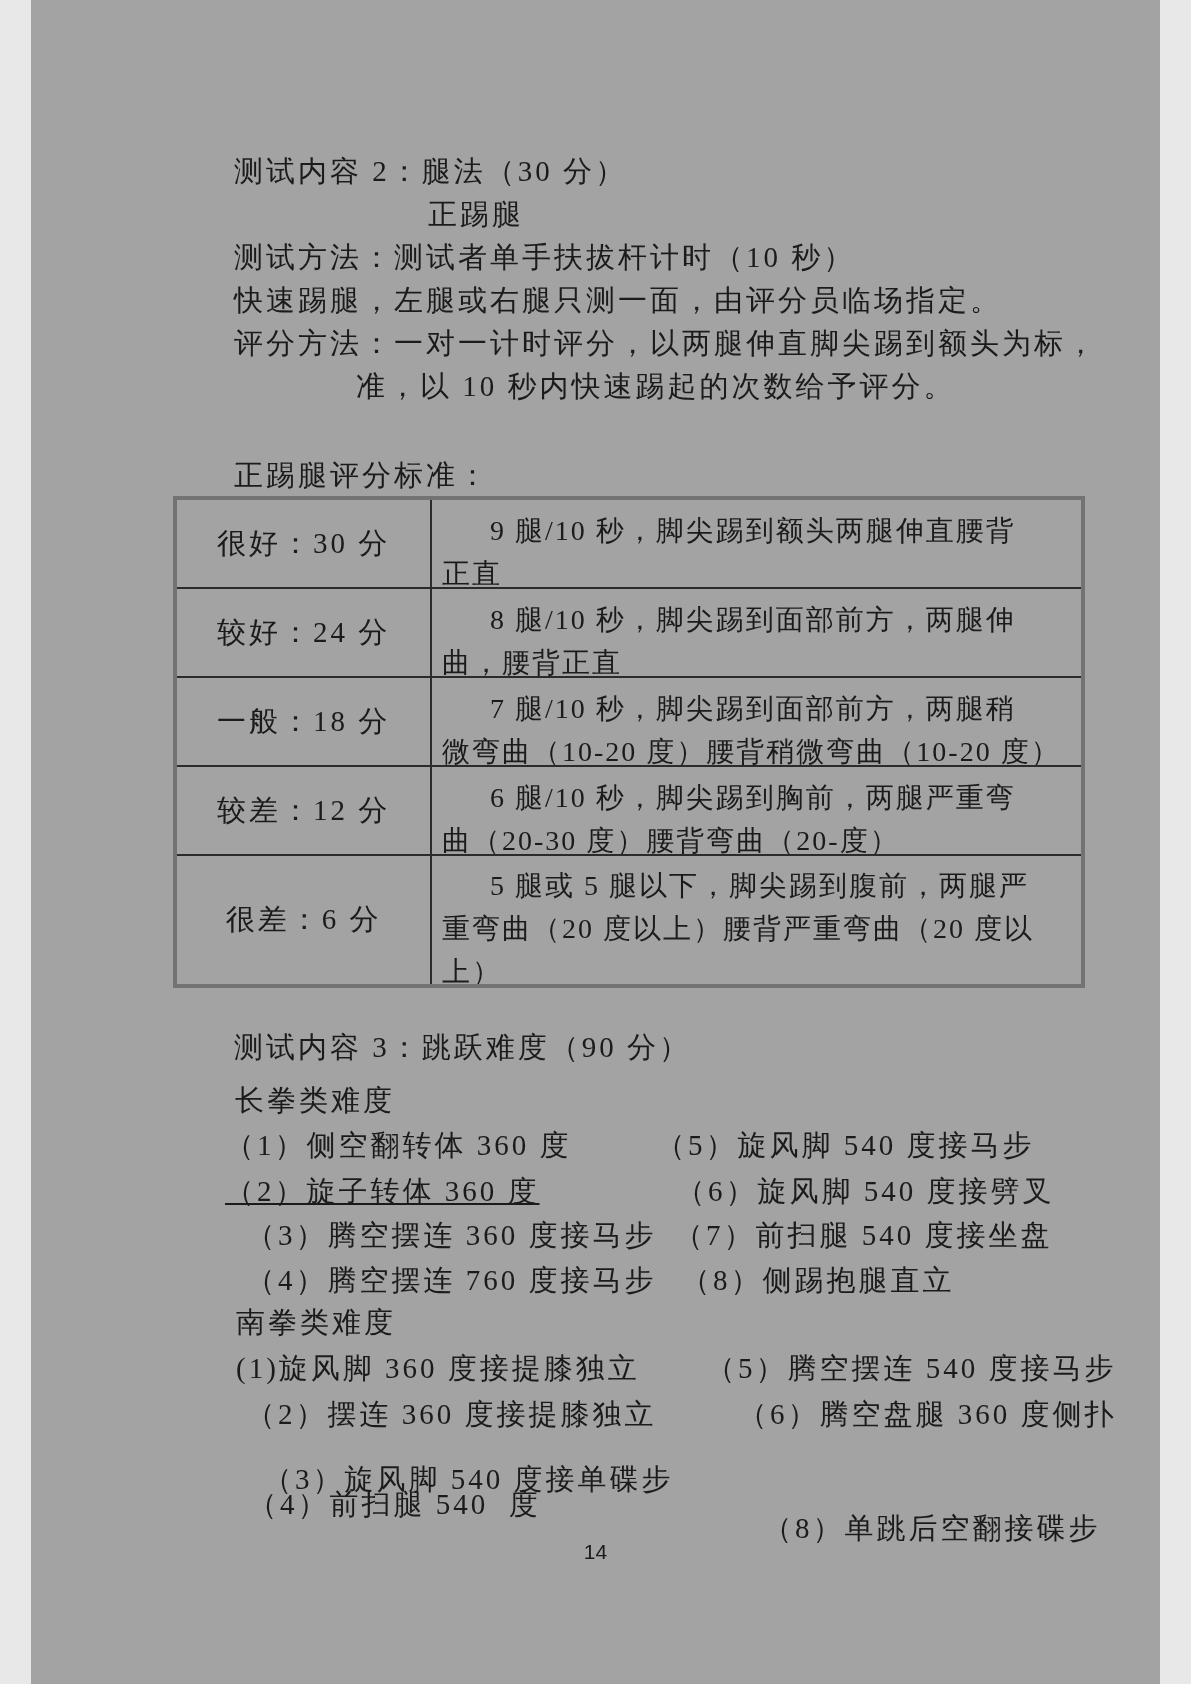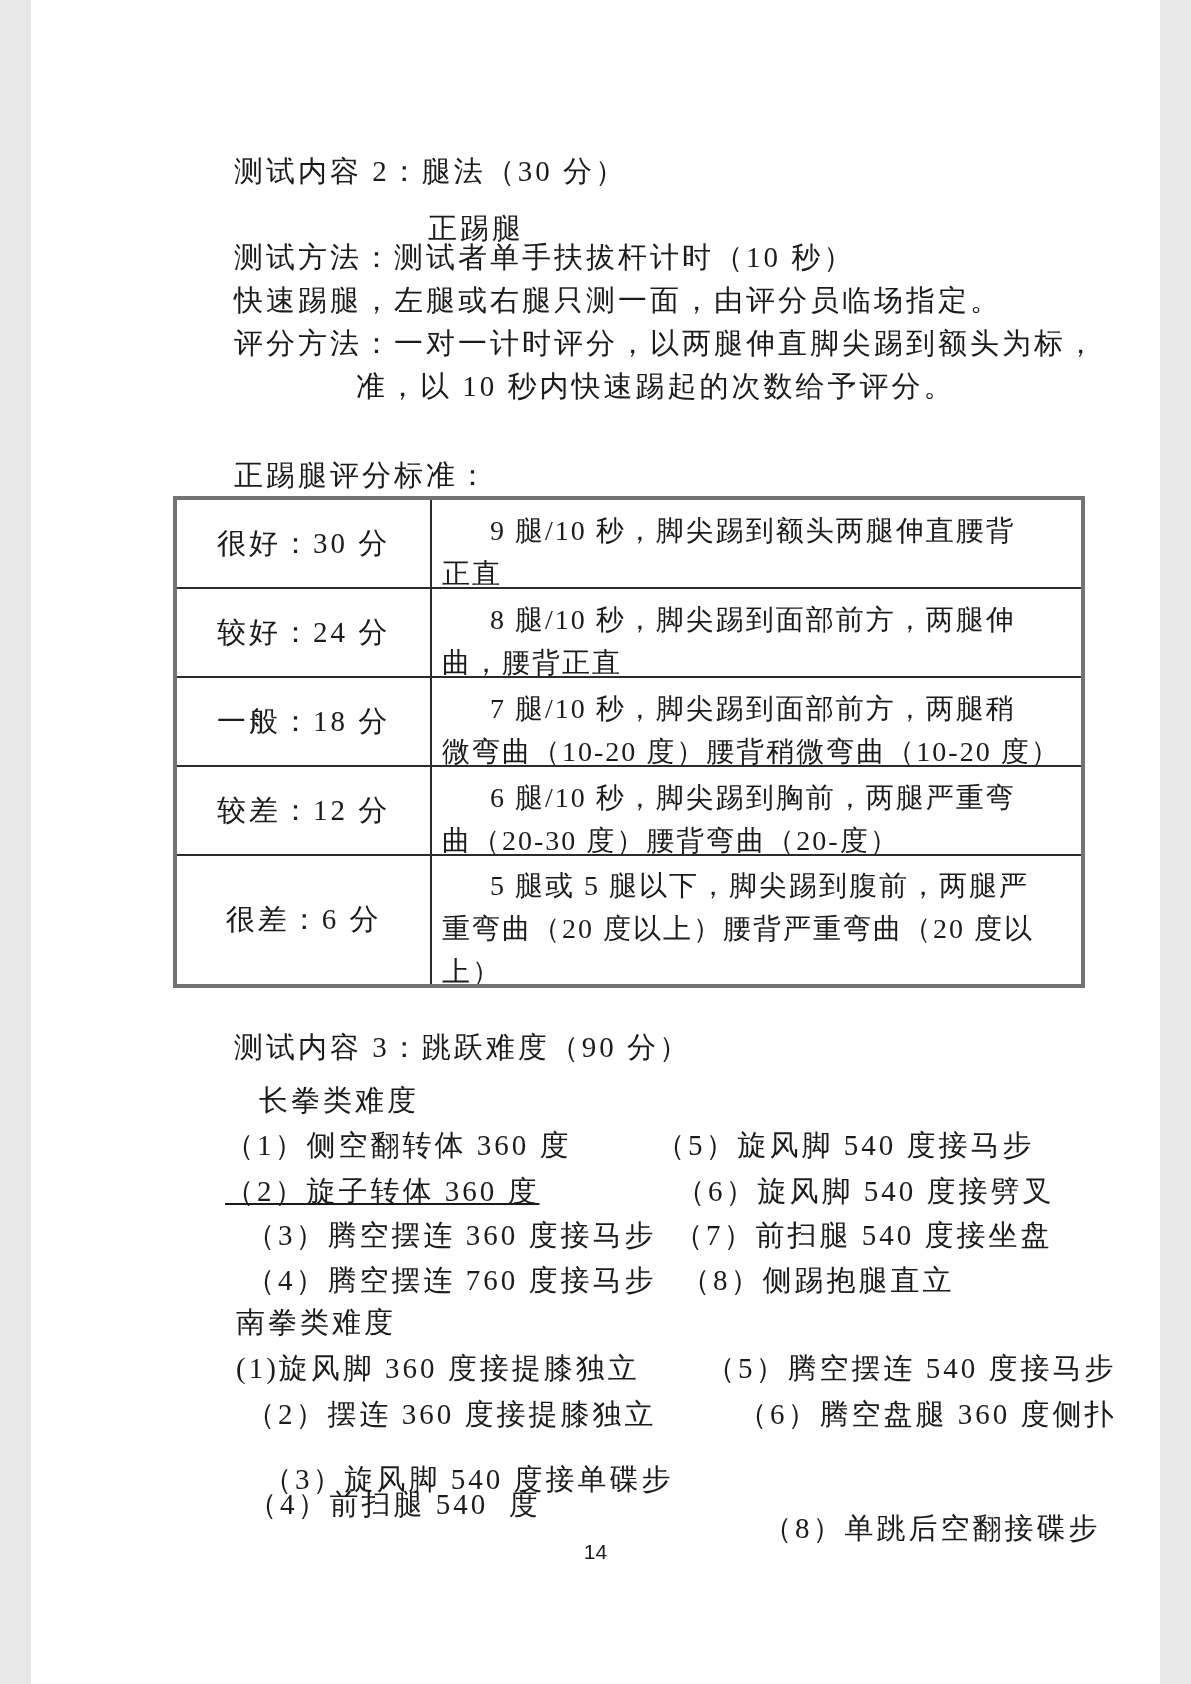--- a/index.html
+++ b/index.html
@@ -1,20 +1,20 @@
 <!DOCTYPE html>
 <html><head>
 <meta charset="utf-8">
 <style>
   html,body { margin:0; padding:0; background:#e8e8e8; }
   .page {
     position:relative;
     width:1129px; height:1684px;
     margin:0 auto;
-    background:#ffffff;
+    background:#a3a3a3;
     font-family:"Liberation Serif", serif;
     color:#1b1b1b;
     overflow:hidden;
   }
   .tl {
     position:absolute;
     font-size:29px;
     letter-spacing:3px;
     line-height:34px;
     white-space:pre;
@@ -60,21 +60,21 @@
     font-family:"Liberation Sans", sans-serif;
     letter-spacing:0;
   }
 </style>
 </head>
 <body>
 
 <div class="page">
 
   <div class="tl" style="left:203px; top:154px;">测试内容 2：腿法（30 分）</div>
-  <div class="tl" style="left:397px; top:211px;text-align:right;">正踢腿</div>
+  <div class="tl" style="left:397px; top:197px;text-align:right;">正踢腿</div>
   <div class="tl" style="left:203px; top:240px;">测试方法：测试者单手扶拔杆计时（10 秒）</div>
   <div class="tl" style="left:203px; top:326px;">评分方法：一对一计时评分，以两腿伸直脚尖踢到额头为标，</div>
   <div class="tl" style="left:203px; top:283px;">快速踢腿，左腿或右腿只测一面，由评分员临场指定。</div>
   <div class="tl" style="left:325px; top:369px;">准，以 10 秒内快速踢起的次数给予评分。</div>
 
   <div class="tl" style="left:203px; top:458px;">正踢腿评分标准：</div>
 
   <div class="tbl">
 
     <div class="tbl-row std">
@@ -115,21 +115,21 @@
         <div class="desc-line ind">5 腿或 5 腿以下，脚尖踢到腹前，两腿严</div>
         <div class="desc-line">重弯曲（20 度以上）腰背严重弯曲（20 度以</div>
         <div class="desc-line">上）</div>
       </div>
     </div>
 
   </div>
 
   <div class="tl" style="left:203px; top:1030px;">测试内容 3：跳跃难度（90 分）</div>
 
-  <div class="tl" style="left:204px; top:1083px;margin-left:24px;">长拳类难度</div>
+  <div class="tl" style="left:204px; top:1083px;">长拳类难度</div>
 
   <div class="tl" style="left:194px; top:1128px;">（1）侧空翻转体 360 度</div>
   <div class="tl" style="left:625px; top:1128px;">（5）旋风脚 540 度接马步</div>
 
   <div class="tl" style="left:194px; top:1174px;text-decoration:underline;">（2）旋子转体 360 度</div>
   <div class="tl" style="left:645px; top:1174px;">（6）旋风脚 540 度接劈叉</div>
 
   <div class="tl" style="left:215px; top:1218px;">（3）腾空摆连 360 度接马步</div>
   <div class="tl" style="left:643px; top:1218px;">（7）前扫腿 540 度接坐盘</div>
 

